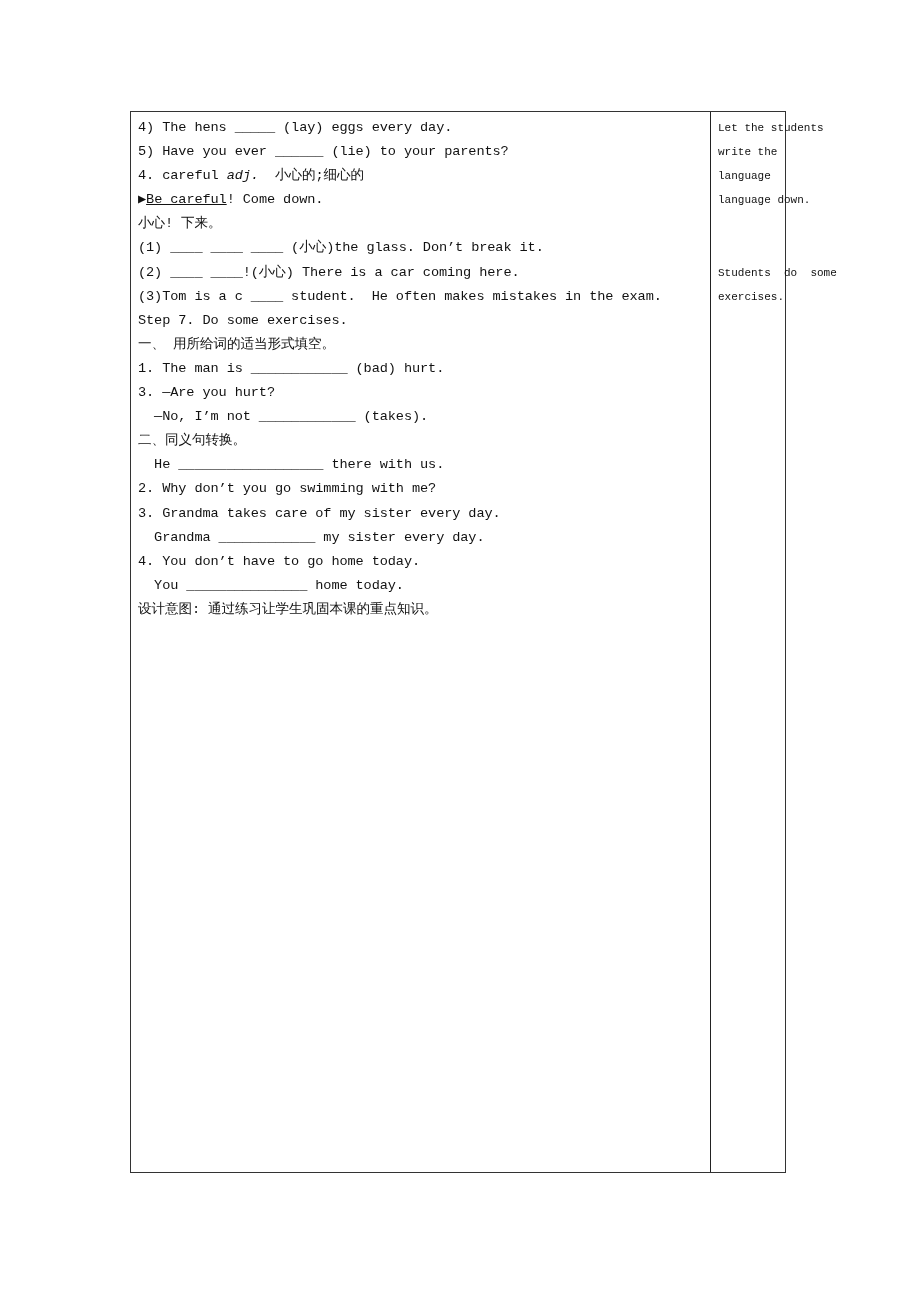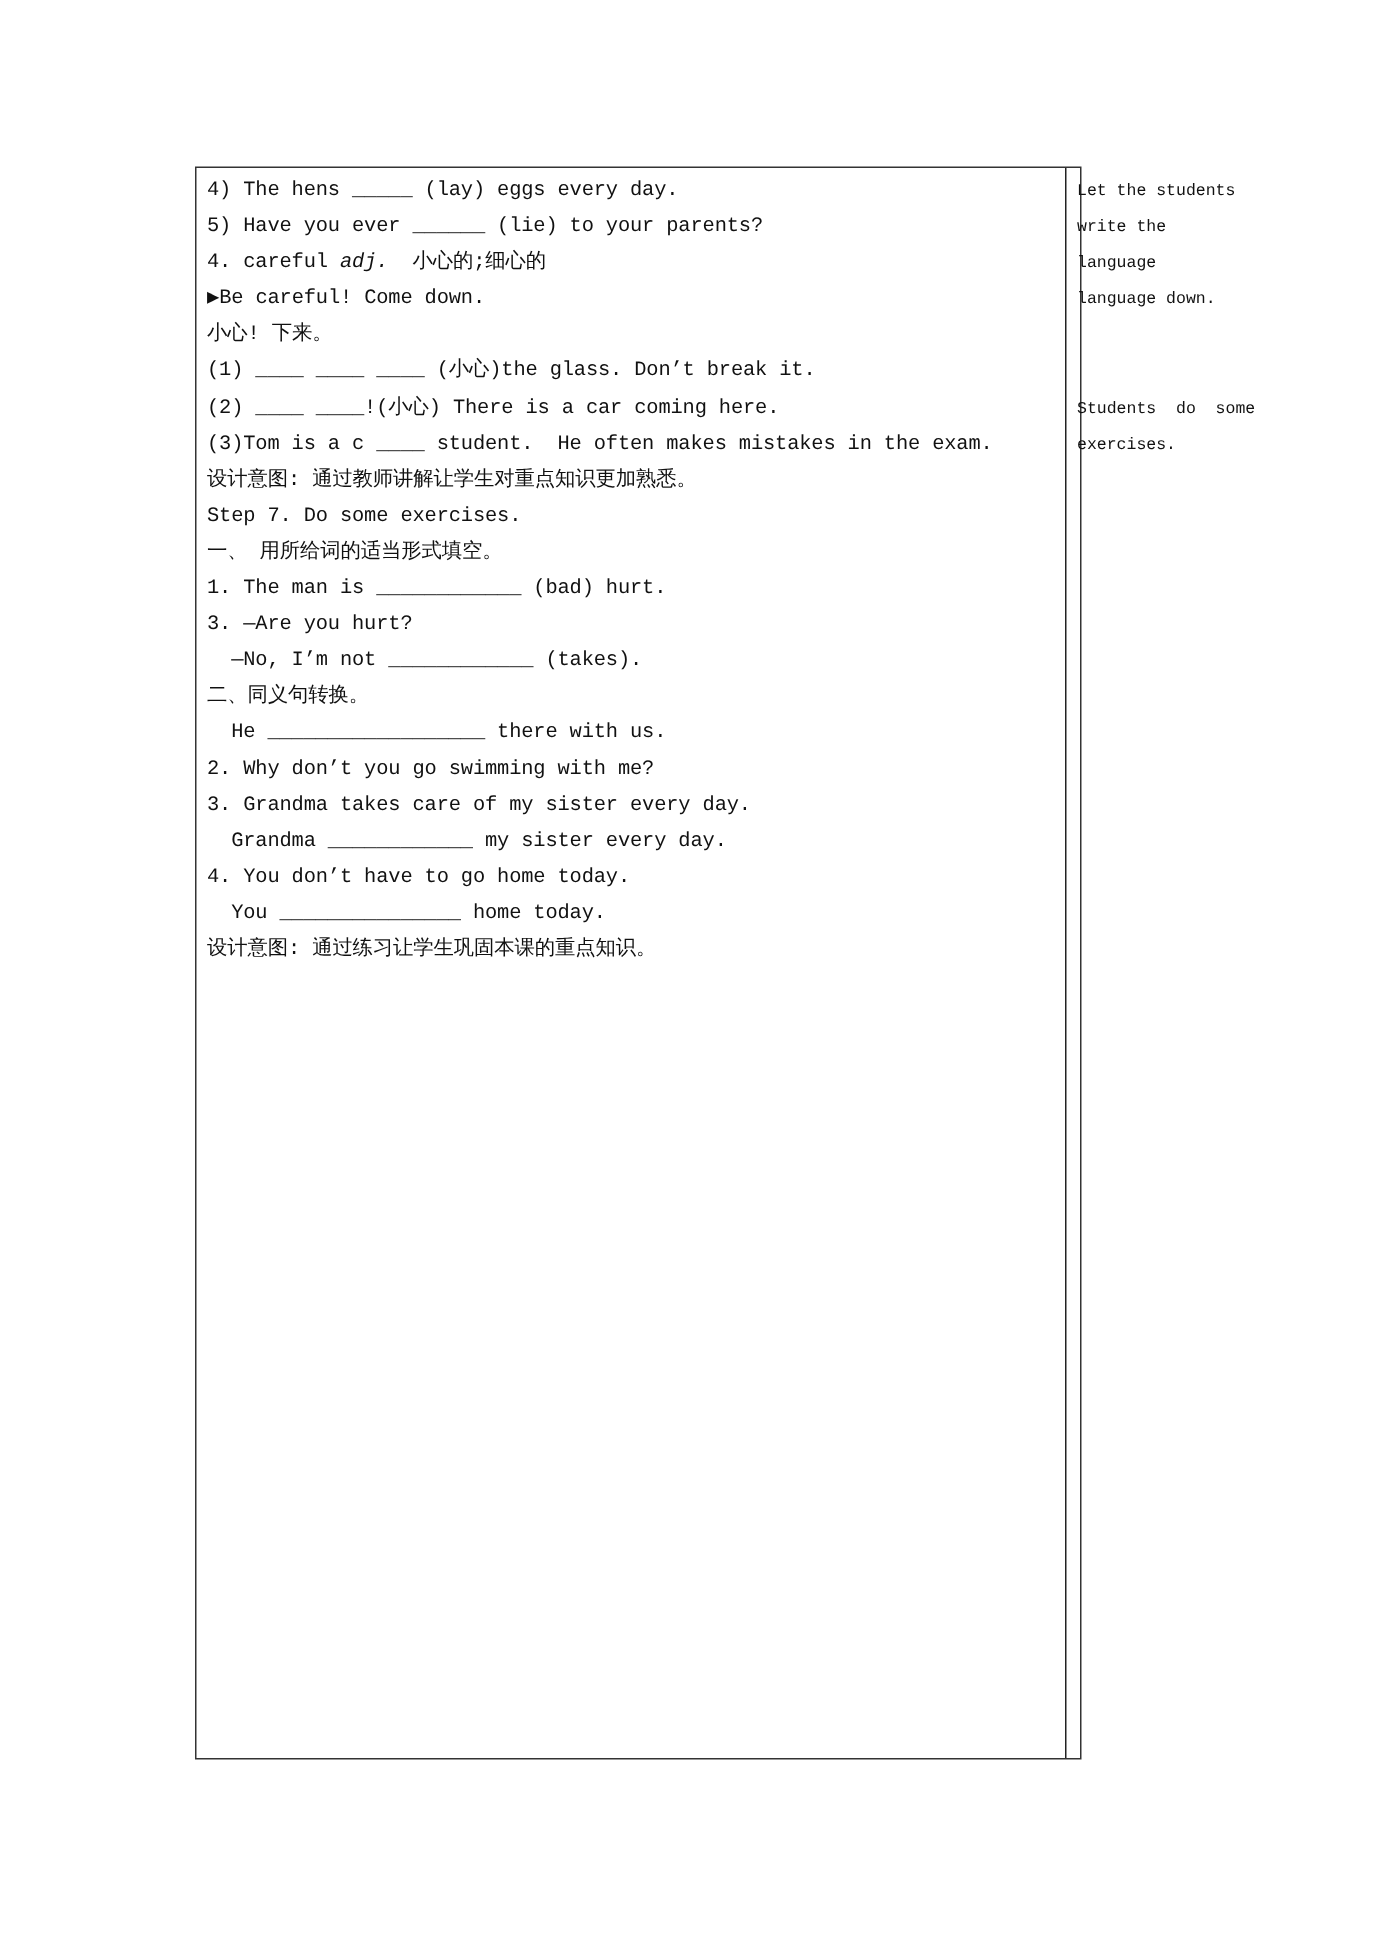--- a/index.html
+++ b/index.html
@@ -1,44 +1,43 @@
 <!DOCTYPE html>
 <html><head>
   <meta charset="utf-8">
   <style>
     html, body { margin:0; padding:0; background:#ffffff; }
     body { width:920px; height:1302px; position:relative; overflow:hidden;
       font-family: "Liberation Mono", "DejaVu Sans Mono", monospace; color:#111; }
-    .table { position:absolute; left:130px; top:111px; width:591px; height:1062px;
+    .table { position:absolute; left:130px; top:111px; width:656px; height:1062px;
       border:1px solid #333; box-sizing:border-box; }
     .divider { position:absolute; left:579px; top:0; bottom:0; width:1px; background:#222; }
     .col-left { position:absolute; left:7px; top:4px; width:565px; }
     .col-right { position:absolute; left:587px; top:4px; width:142px; }
     .line { height:24.1px; line-height:24px; font-size:13.6px; white-space:pre; letter-spacing:-0.1px; }
     .rline { height:24.1px; line-height:24px; font-size:11px; white-space:pre; }
-    .u { }
+    .u { text-decoration:underline; }
     .it { font-style:italic; }
     .blank-line { height:24.1px; }
   </style>
 </head>
 <body>
 
 <div class="table">
   <div class="divider"></div>
 
   <div class="col-left">
     <div class="line">4) The hens _____ (lay) eggs every day.</div>
     <div class="line">5) Have you ever ______ (lie) to your parents?</div>
     <div class="line"><span>4. careful </span><span class="it">adj.</span><span>  小心的;细心的</span></div>
     <div class="line"><span>▶</span><span class="u">Be careful</span><span>! Come down.</span></div>
     <div class="line">小心! 下来。</div>
     <div class="line">(1) ____ ____ ____ (小心)the glass. Don’t break it.</div>
     <div class="line">(2) ____ ____!(小心) There is a car coming here.</div>
     <div class="line">(3)Tom is a c ____ student.  He often makes mistakes in the exam.</div>
-    <div class="line">设计意图: 通过教师讲解让学生对重点知识更加熟悉。</div>
     <div class="line">Step 7. Do some exercises.</div>
     <div class="line">一、 用所给词的适当形式填空。</div>
     <div class="line">1. The man is ____________ (bad) hurt.</div>
     <div class="line">3. —Are you hurt?</div>
     <div class="line">  —No, I’m not ____________ (takes).</div>
     <div class="line">二、同义句转换。</div>
     <div class="line">  He __________________ there with us.</div>
     <div class="line">2. Why don’t you go swimming with me?</div>
     <div class="line">3. Grandma takes care of my sister every day.</div>
     <div class="line">  Grandma ____________ my sister every day.</div>

